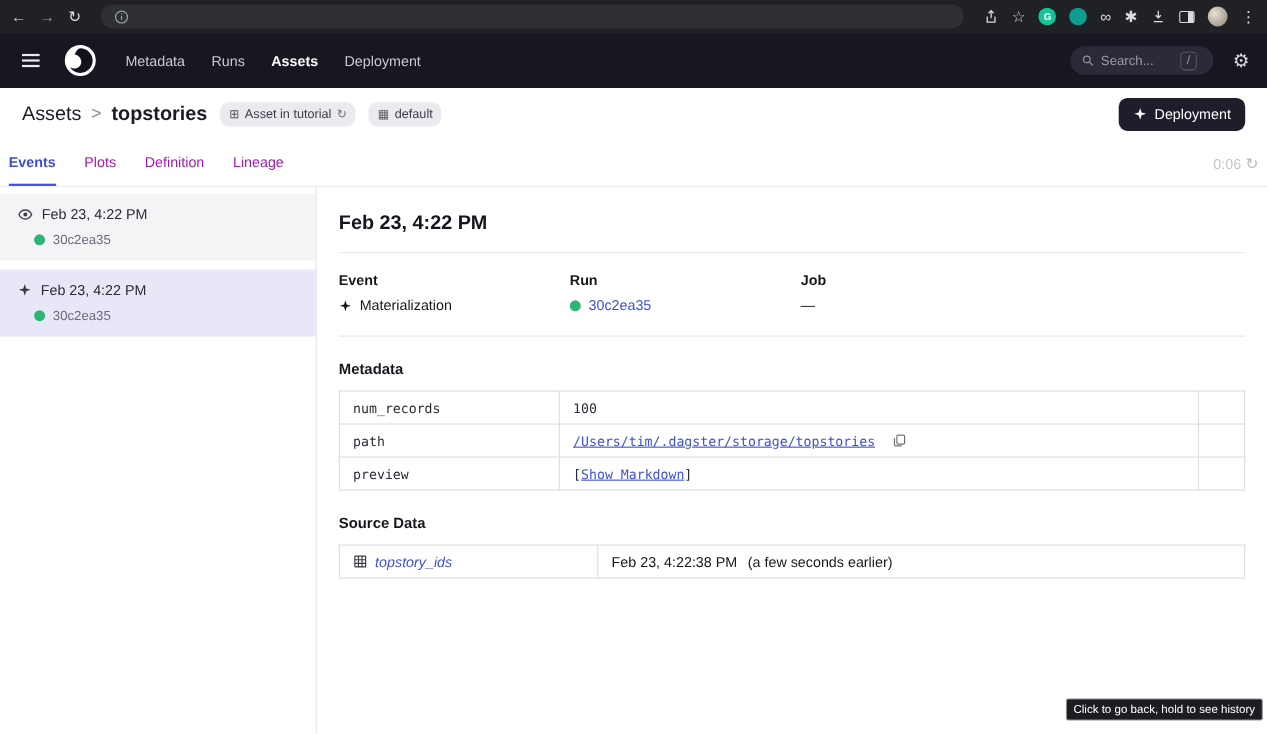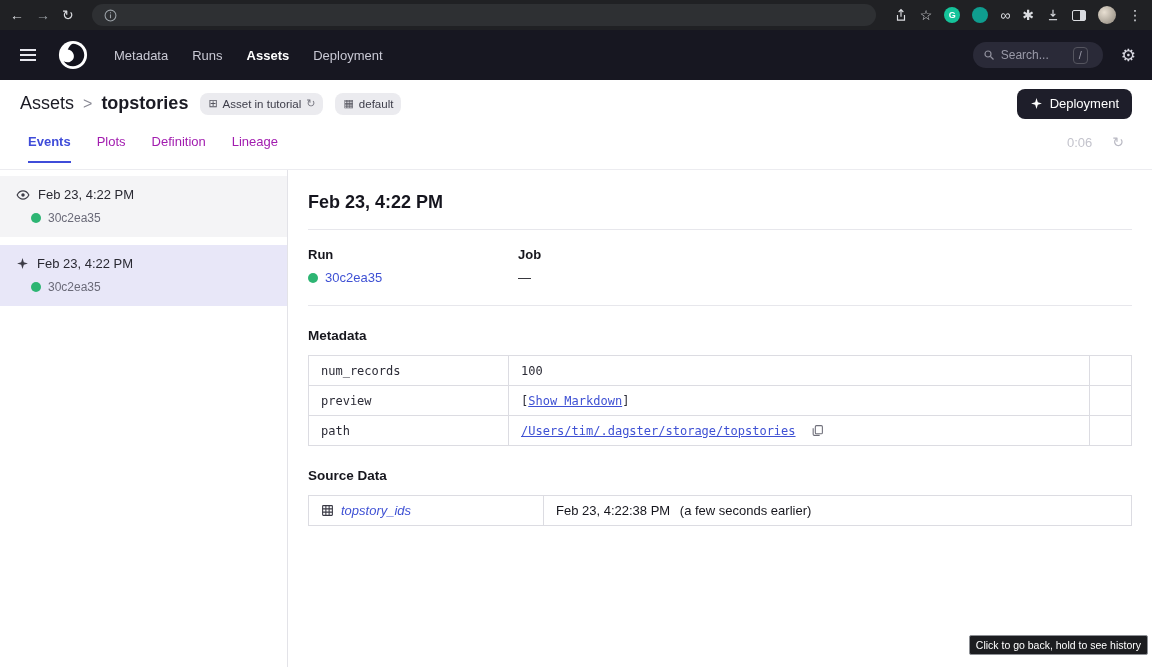--- a/index.html
+++ b/index.html
@@ -52,26 +52,26 @@
           height:22px; padding:0 8px; font-size:11.5px; color:#3d3d49; margin-left:12px; cursor:pointer; }
   .chip .chip-ic { font-size:11px; color:#55555f; }
   .chip .chip-refresh { font-size:11px; color:#75757f; }
   .materialize-btn { margin-left:auto; display:inline-flex; align-items:center; gap:7px;
                      background:var(--materialize_bg,#1e1e2a); color:#fff; font-size:13px;
                      height:30px; padding:0 13px; border-radius:8px; border:none; cursor:pointer;
                      font-family:"Liberation Sans", sans-serif; }
   .sparkle { display:inline-block; }
 
   
-  .tabs-row { height:43px; display:flex; align-items:center; padding:0 28px;
+  .tabs-row { height:43px; display:flex; align-items:flex-end; padding:0 8px;
               border-bottom:1px solid #ececf0; background:#fff; }
   .tab { font-size:13px; color:#a21caf; margin-right:26px; padding-bottom:12px; cursor:pointer;
          border-bottom:2px solid transparent; }
   .tab.active { color:var(--accent,#3f4cd9); font-weight:bold; border-bottom-color:var(--accent,#3f4cd9); }
-  .tabs-right { margin-left:auto; display:flex; align-items:center; gap:20px; padding-bottom:12px; }
+  .tabs-right { margin-left:auto; display:flex; align-items:center; gap:4px; padding-bottom:12px; }
   .timer { font-size:13px; color:#c3c3cc; }
   .refresh-ic { font-size:14px; color:#b9b9c3; cursor:pointer; }
 
   
   .content { display:flex; height:497px; }
   .sidebar { width:288px; border-right:1px solid #e3e3e8; padding-top:6px; }
   .event-row { padding:11px 16px 12px; cursor:pointer; margin-bottom:8px; }
   .event-row.hovered { background:var(--hover_bg,#f4f4f6); }
   .event-row.selected { background:var(--selected_bg,#e8e7f8); }
   .event-line1 { display:flex; align-items:center; gap:8px; font-size:13px; color:#2a2a33; }
@@ -227,20 +227,29 @@
       </div>
     </div>
   </div>
 
   <div class="main">
     <div class="detail-title">Feb 23, 4:22 PM</div>
     <div class="hr"></div>
 
     <div class="cols">
       <div class="col">
+        <div class="col-label">Event</div>
+        <div class="col-value">
+          <svg width="12" height="12" viewBox="0 0 24 24">
+            <path d="M12 2l2.4 7.6L22 12l-7.6 2.4L12 22l-2.4-7.6L2 12l7.6-2.4Z" fill="#16161d"></path>
+          </svg>
+          <span>Materialization</span>
+        </div>
+      </div>
+      <div class="col">
         <div class="col-label">Run</div>
         <div class="col-value">
           <span class="dot"></span>
           <span class="link">30c2ea35</span>
         </div>
       </div>
       <div class="col">
         <div class="col-label">Job</div>
         <div class="col-value">
             <span>—</span>
@@ -249,37 +258,37 @@
     </div>
 
     <div class="hr" style="margin-top:20px;"></div>
 
     <div class="section-heading">Metadata</div>
     <table class="meta">
       <tbody>
           <tr>
         <td class="td-key">num_records</td>
         <td>100</td>
-        <td class="td-last"></td>
-      </tr>
-      <tr>
-        <td class="td-key">preview</td>
-        <td>
-          <span>[</span><span class="mono-link">Show Markdown</span><span>]</span>
-        </td>
         <td class="td-last"></td>
       </tr>
       <tr>
         <td class="td-key">path</td>
         <td>
           <span class="mono-link">/Users/tim/.dagster/storage/topstories</span>
           <svg class="copy-ic" width="13" height="13" viewBox="0 0 24 24">
             <rect x="8" y="3" width="13" height="15" rx="2" fill="none" stroke="#6f6f7a" stroke-width="2"></rect>
             <path d="M4 8v11a2 2 0 0 0 2 2h10" fill="none" stroke="#6f6f7a" stroke-width="2"></path>
           </svg>
+        </td>
+        <td class="td-last"></td>
+      </tr>
+      <tr>
+        <td class="td-key">preview</td>
+        <td>
+          <span>[</span><span class="mono-link">Show Markdown</span><span>]</span>
         </td>
         <td class="td-last"></td>
       </tr>
     </tbody>
       </table>
 
     <div class="section-heading">Source Data</div>
     <table class="source">
       <tbody>
           <tr>

